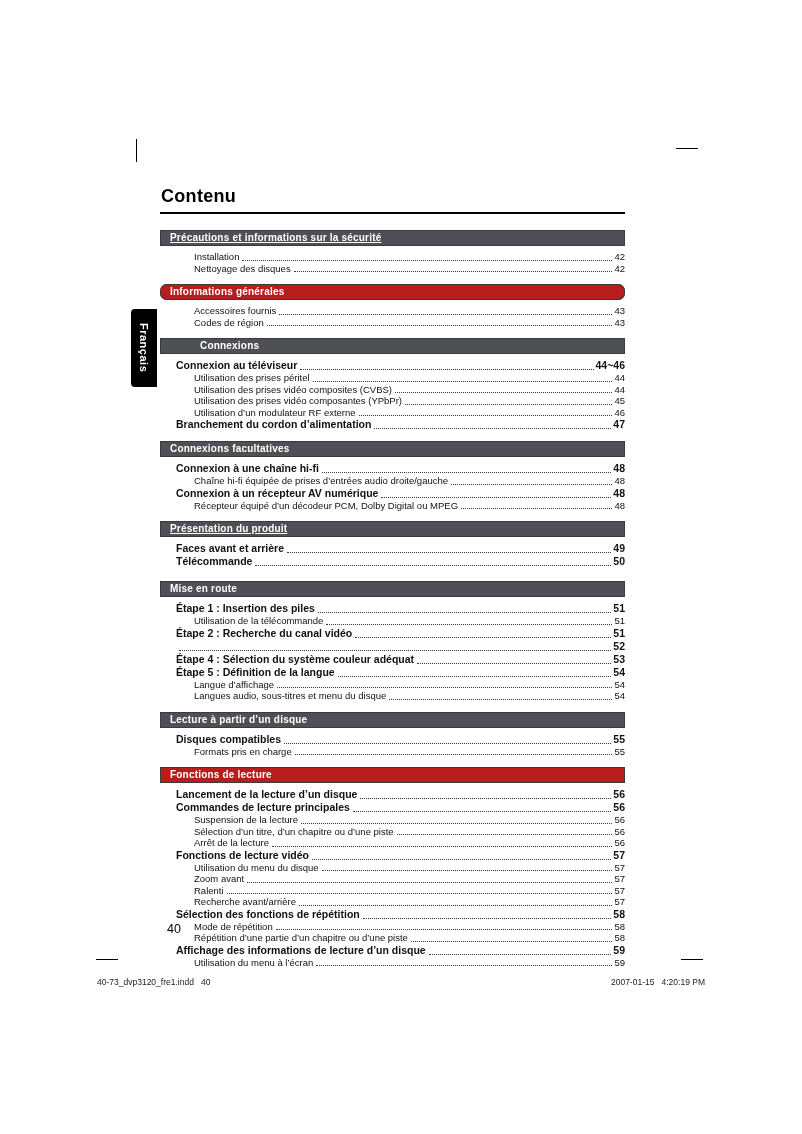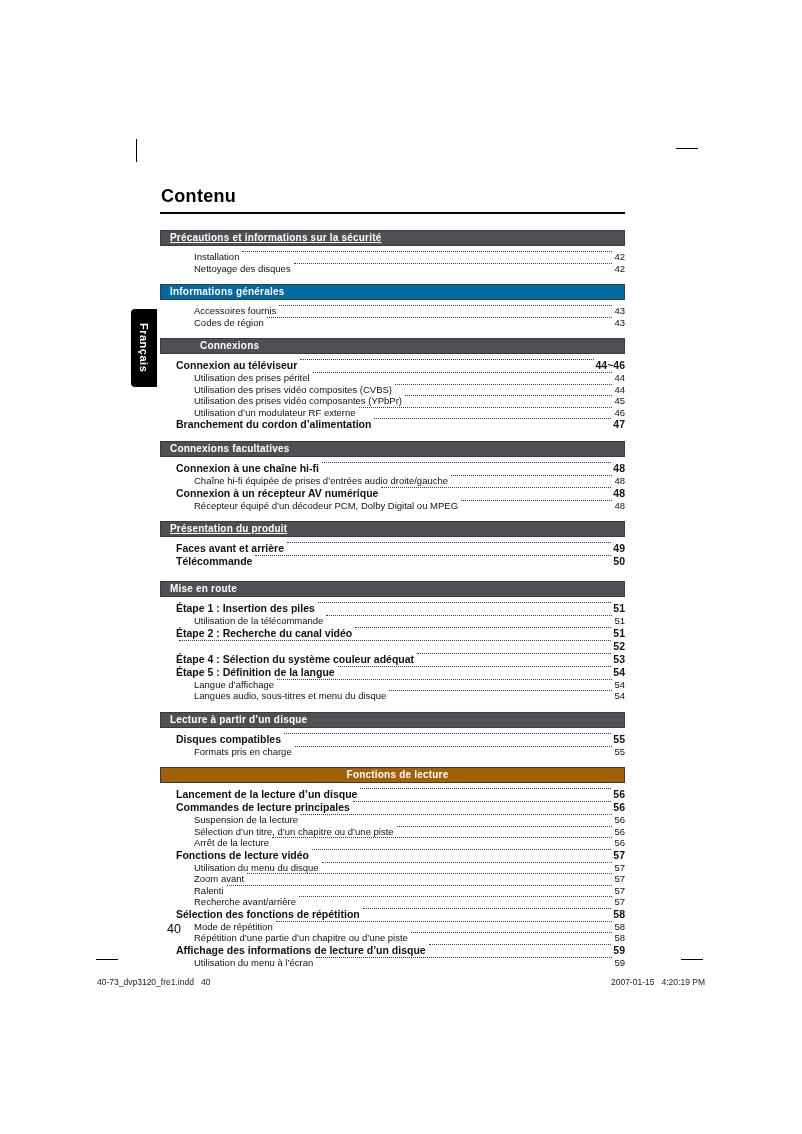--- a/index.html
+++ b/index.html
@@ -25,21 +25,21 @@
     font-size:18px;font-weight:bold;letter-spacing:.3px;color:#000;
     border-bottom:2px solid #000;padding:0 0 5px 1px;margin:0;
   }
   .toc{margin-top:16px;}
   .section-bar{
     margin:10px 0 5px;background:#4e5055;color:#fff;
     font-weight:bold;font-size:10px;letter-spacing:.2px;
     padding:2px 0 3px 10px;box-shadow:0 0 0 1px #3a3b3e inset;
   }
   .toc .section-bar:first-child{margin-top:0;}
-  .entry{display:flex;align-items:flex-start;color:#111;}
+  .entry{display:flex;align-items:flex-end;color:#111;}
   .entry.level1{font-weight:bold;font-size:10.5px;line-height:13px;padding-left:16px;}
   .entry.level2{font-weight:normal;font-size:9.5px;line-height:11.5px;padding-left:34px;}
   .entry-label{white-space:nowrap;}
   .leader{flex:1 1 auto;border-bottom:1px dotted #3c3c3c;margin:0 2px 2px 3px;min-width:8px;}
   .entry-page{white-space:nowrap;}
   
   .folio{position:absolute;left:167px;top:922px;font-size:12.5px;color:#000;}
   .slug-left{position:absolute;left:97px;top:977px;font-size:8.5px;color:#222;white-space:pre;}
   .slug-right{position:absolute;right:97px;top:977px;font-size:8.5px;color:#222;white-space:pre;}
 </style>
@@ -62,21 +62,21 @@
       <div class="entry level2">
         <span class="entry-label">Installation</span>
         <span class="leader"></span>
         <span class="entry-page">42</span>
       </div>
       <div class="entry level2">
         <span class="entry-label">Nettoyage des disques</span>
         <span class="leader"></span>
         <span class="entry-page">42</span>
       </div>
-      <div class="section-bar" style="background: #0369a1;"><span>Informations générales</span></div>
+      <div class="section-bar" style="background: #b91c1c; border-radius: 7px;"><span>Informations générales</span></div>
       <div class="entry level2">
         <span class="entry-label">Accessoires fournis</span>
         <span class="leader"></span>
         <span class="entry-page">43</span>
       </div>
       <div class="entry level2">
         <span class="entry-label">Codes de région</span>
         <span class="leader"></span>
         <span class="entry-page">43</span>
       </div>
@@ -187,21 +187,21 @@
       <div class="entry level1">
         <span class="entry-label">Disques compatibles</span>
         <span class="leader"></span>
         <span class="entry-page">55</span>
       </div>
       <div class="entry level2">
         <span class="entry-label">Formats pris en charge</span>
         <span class="leader"></span>
         <span class="entry-page">55</span>
       </div>
-      <div class="section-bar" style="background: #a16207; text-align: center;"><span>Fonctions de lecture</span></div>
+      <div class="section-bar" style="background: #b91c1c;"><span>Fonctions de lecture</span></div>
       <div class="entry level1">
         <span class="entry-label">Lancement de la lecture d’un disque</span>
         <span class="leader"></span>
         <span class="entry-page">56</span>
       </div>
       <div class="entry level1">
         <span class="entry-label">Commandes de lecture principales</span>
         <span class="leader"></span>
         <span class="entry-page">56</span>
       </div>

